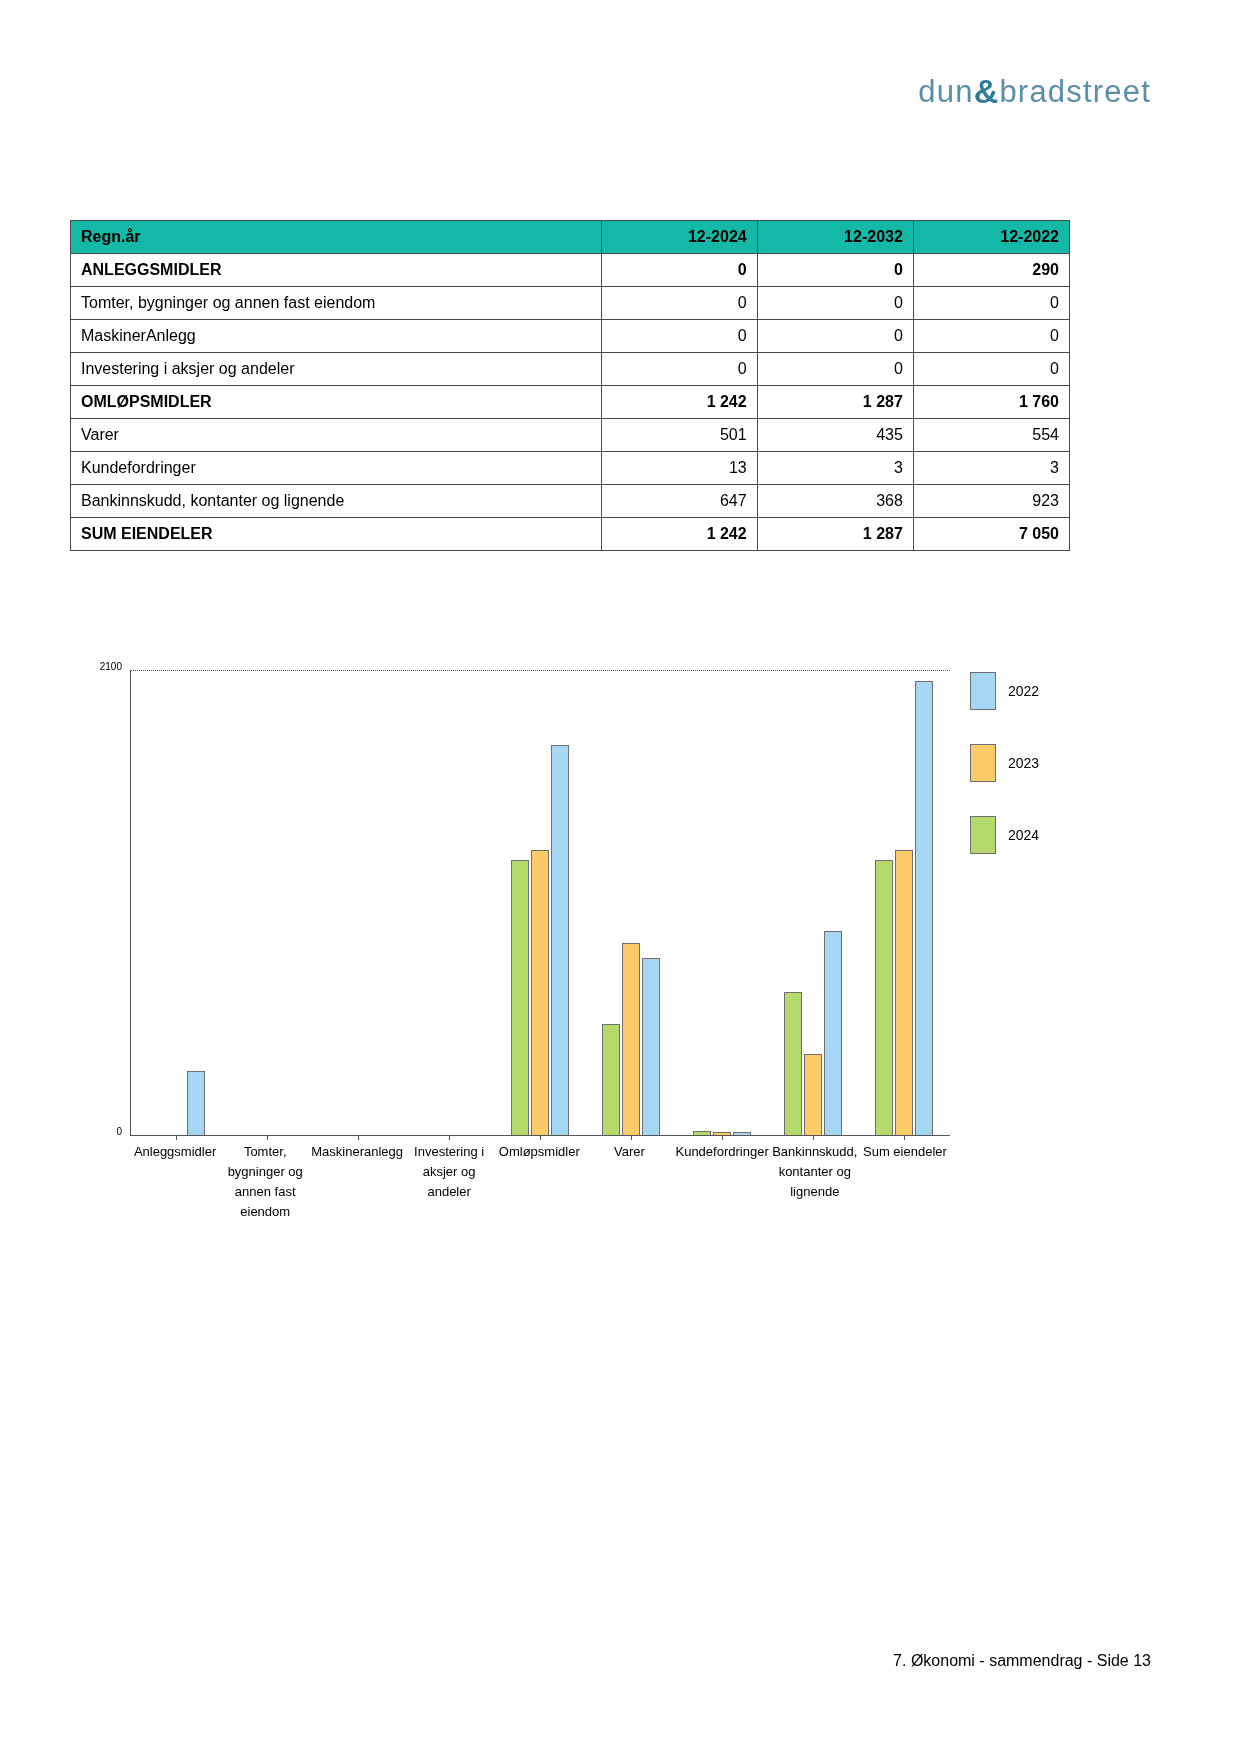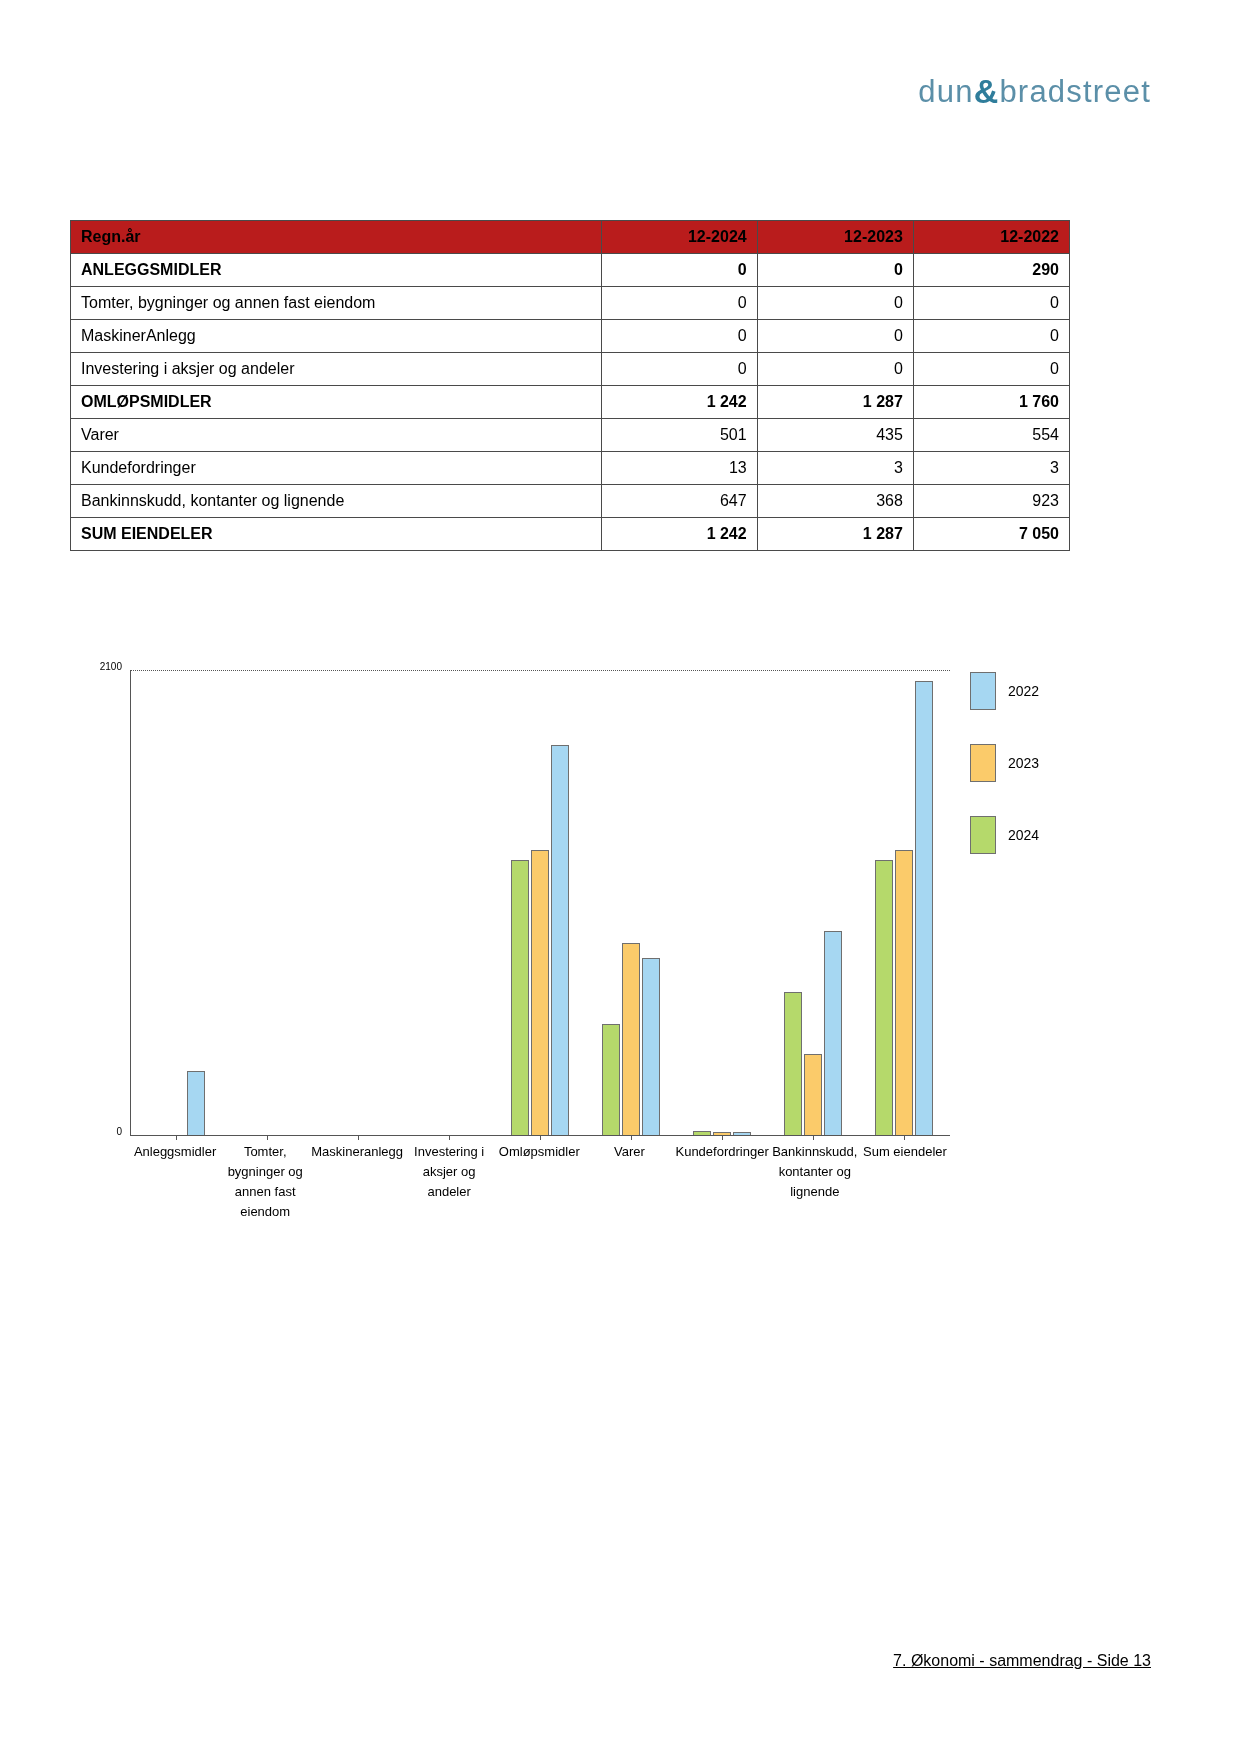--- a/index.html
+++ b/index.html
@@ -61,21 +61,21 @@
     border-collapse: collapse;
     width: 1000px;
     font-size: 16px;
   }
   table.fin th, table.fin td {
     border: 1px solid #4a4a4a;
     padding: 7px 10px;
     height: 33px;
   }
   table.fin thead th {
-    background: #b91c1c;
+    background: #14b8a6;
     font-weight: bold;
   }
   table.fin th.lbl, table.fin td.lbl {
     text-align: left;
     width: 530px;
   }
   table.fin th.num, table.fin td.num {
     text-align: right;
     width: 156px;
   }
@@ -193,38 +193,37 @@
   .legend-swatch.y2023 { background: #fbcb6a; }
   .legend-swatch.y2024 { background: #b5d96b; }
   .legend-label { font-size: 14px; }
 
   
   .footer {
     position: absolute;
     right: 90px;
     bottom: 84px;
     font-size: 16px;
-    text-decoration: underline;
   }
 </style>
 </head>
 <body>
 
 <div class="logo">
   <span>dun</span><span class="amp">&amp;</span><span>bradstreet</span>
 </div>
 
 <div class="sheet">
 
   <table class="fin">
     <thead>
       <tr>
         <th class="lbl">Regn.år</th>
         <th class="num">12-2024</th>
-        <th class="num">12-2023</th>
+        <th class="num">12-2032</th>
         <th class="num">12-2022</th>
       </tr>
     </thead>
     <tbody id="fin-body">
         <tr class="bold">
           <td class="lbl">ANLEGGSMIDLER</td>
           <td class="num">0</td>
           <td class="num">0</td>
           <td class="num">290</td>
         </tr>

